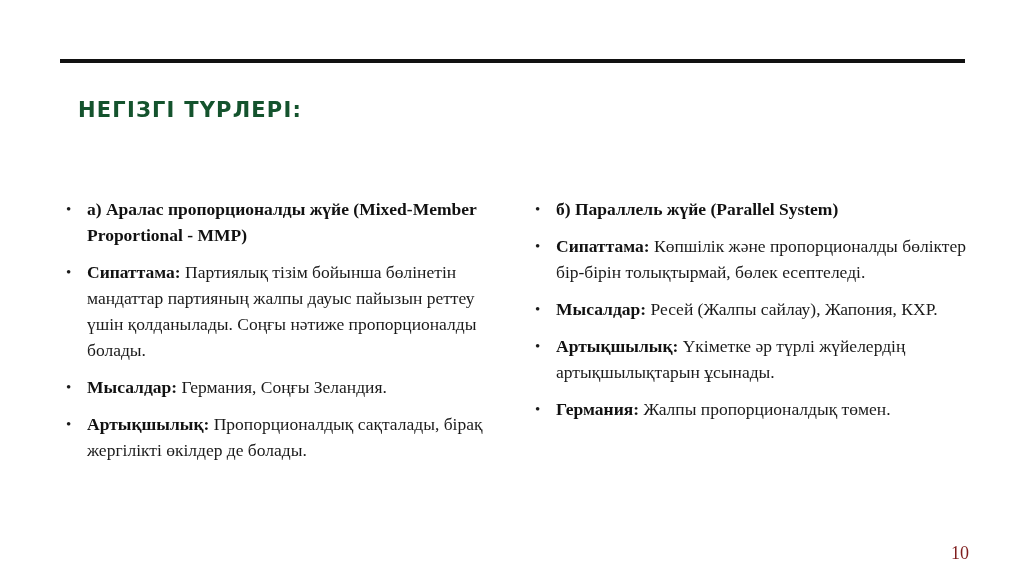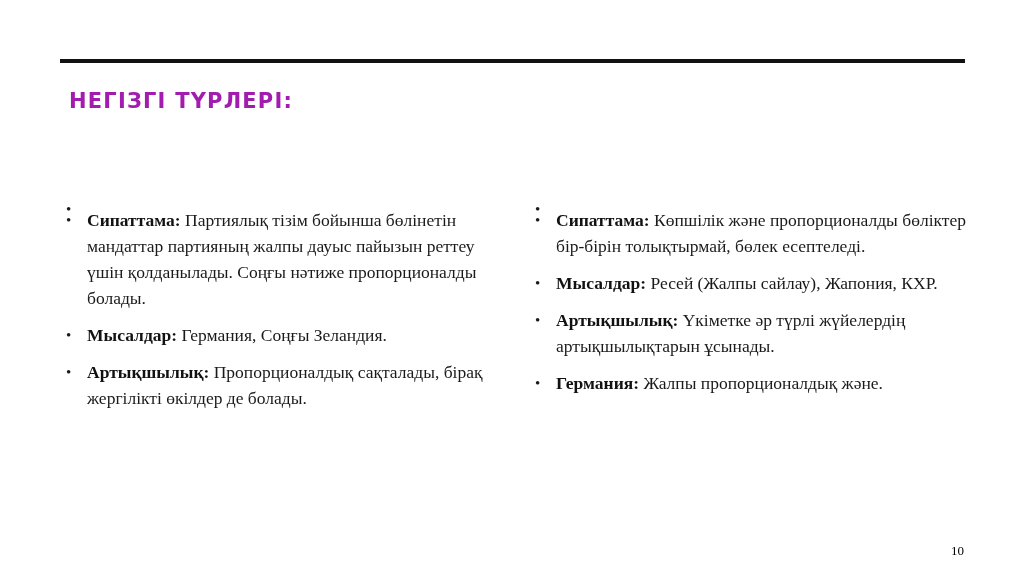--- a/index.html
+++ b/index.html
@@ -1,40 +1,40 @@
 <!DOCTYPE html>
 <html><head>
 <meta charset="utf-8">
 <style>
   html, body { margin:0; padding:0; }
   body { width:1024px; height:576px; background:#ffffff; position:relative; overflow:hidden; font-family:"Liberation Serif", serif; color:#1a1a1a; }
   .top-rule { position:absolute; left:60px; top:59px; width:905px; height:4px; background:#111; }
-  .title { position:absolute; left:66px; top:86px; font-family:"DejaVu Sans", sans-serif; font-weight:bold; font-size:21px; letter-spacing:1.2px; color:#a21caf; margin:3px; }
+  .title { position:absolute; left:66px; top:86px; font-family:"DejaVu Sans", sans-serif; font-weight:bold; font-size:21px; letter-spacing:1.2px; color:#14532d; margin:12px; }
   .col { position:absolute; top:196px; list-style:none; margin:0; padding:0; font-size:17.5px; line-height:26px; }
   .col.left { left:66px; width:440px; }
   .col.right { left:535px; width:440px; }
   .col li { position:relative; padding-left:21px; margin-bottom:11px; }
   .col li .bullet { position:absolute; left:0; top:0; font-size:15px; }
   .col li b { font-weight:bold; color:#111; }
-  .page-num { position:absolute; left:951px; top:543px; font-size:13px; color:#000000; }
+  .page-num { position:absolute; left:951px; top:543px; font-size:18px; color:#7f1d1d; }
 </style>
 </head>
 <body>
 
 <div class="top-rule"></div>
 <h1 class="title">НЕГІЗГІ ТҮРЛЕРІ:</h1>
 
 <ul class="col left">
-  <li><span class="bullet">•</span><span></span></li>
+  <li><span class="bullet">•</span><b>а) Аралас пропорционалды жүйе (Mixed-Member Proportional - MMP)</b><span></span></li>
   <li><span class="bullet">•</span><b>Сипаттама:</b><span> Партиялық тізім бойынша бөлінетін мандаттар партияның жалпы дауыс пайызын реттеу үшін қолданылады. Соңғы нәтиже пропорционалды болады.</span></li>
   <li><span class="bullet">•</span><b>Мысалдар:</b><span> Германия, Соңғы Зеландия.</span></li>
   <li><span class="bullet">•</span><b>Артықшылық:</b><span> Пропорционалдық сақталады, бірақ жергілікті өкілдер де болады.</span></li>
 </ul>
 
 <ul class="col right">
-  <li><span class="bullet">•</span><span></span></li>
+  <li><span class="bullet">•</span><b>б) Параллель жүйе (Parallel System)</b><span></span></li>
   <li><span class="bullet">•</span><b>Сипаттама:</b><span> Көпшілік және пропорционалды бөліктер бір-бірін толықтырмай, бөлек есептеледі.</span></li>
   <li><span class="bullet">•</span><b>Мысалдар:</b><span> Ресей (Жалпы сайлау), Жапония, КХР.</span></li>
   <li><span class="bullet">•</span><b>Артықшылық:</b><span> Үкіметке әр түрлі жүйелердің артықшылықтарын ұсынады.</span></li>
-  <li><span class="bullet">•</span><b>Германия:</b><span> Жалпы пропорционалдық және.</span></li>
+  <li><span class="bullet">•</span><b>Германия:</b><span> Жалпы пропорционалдық төмен.</span></li>
 </ul>
 
 <div class="page-num">10</div>
 
 </body></html>

